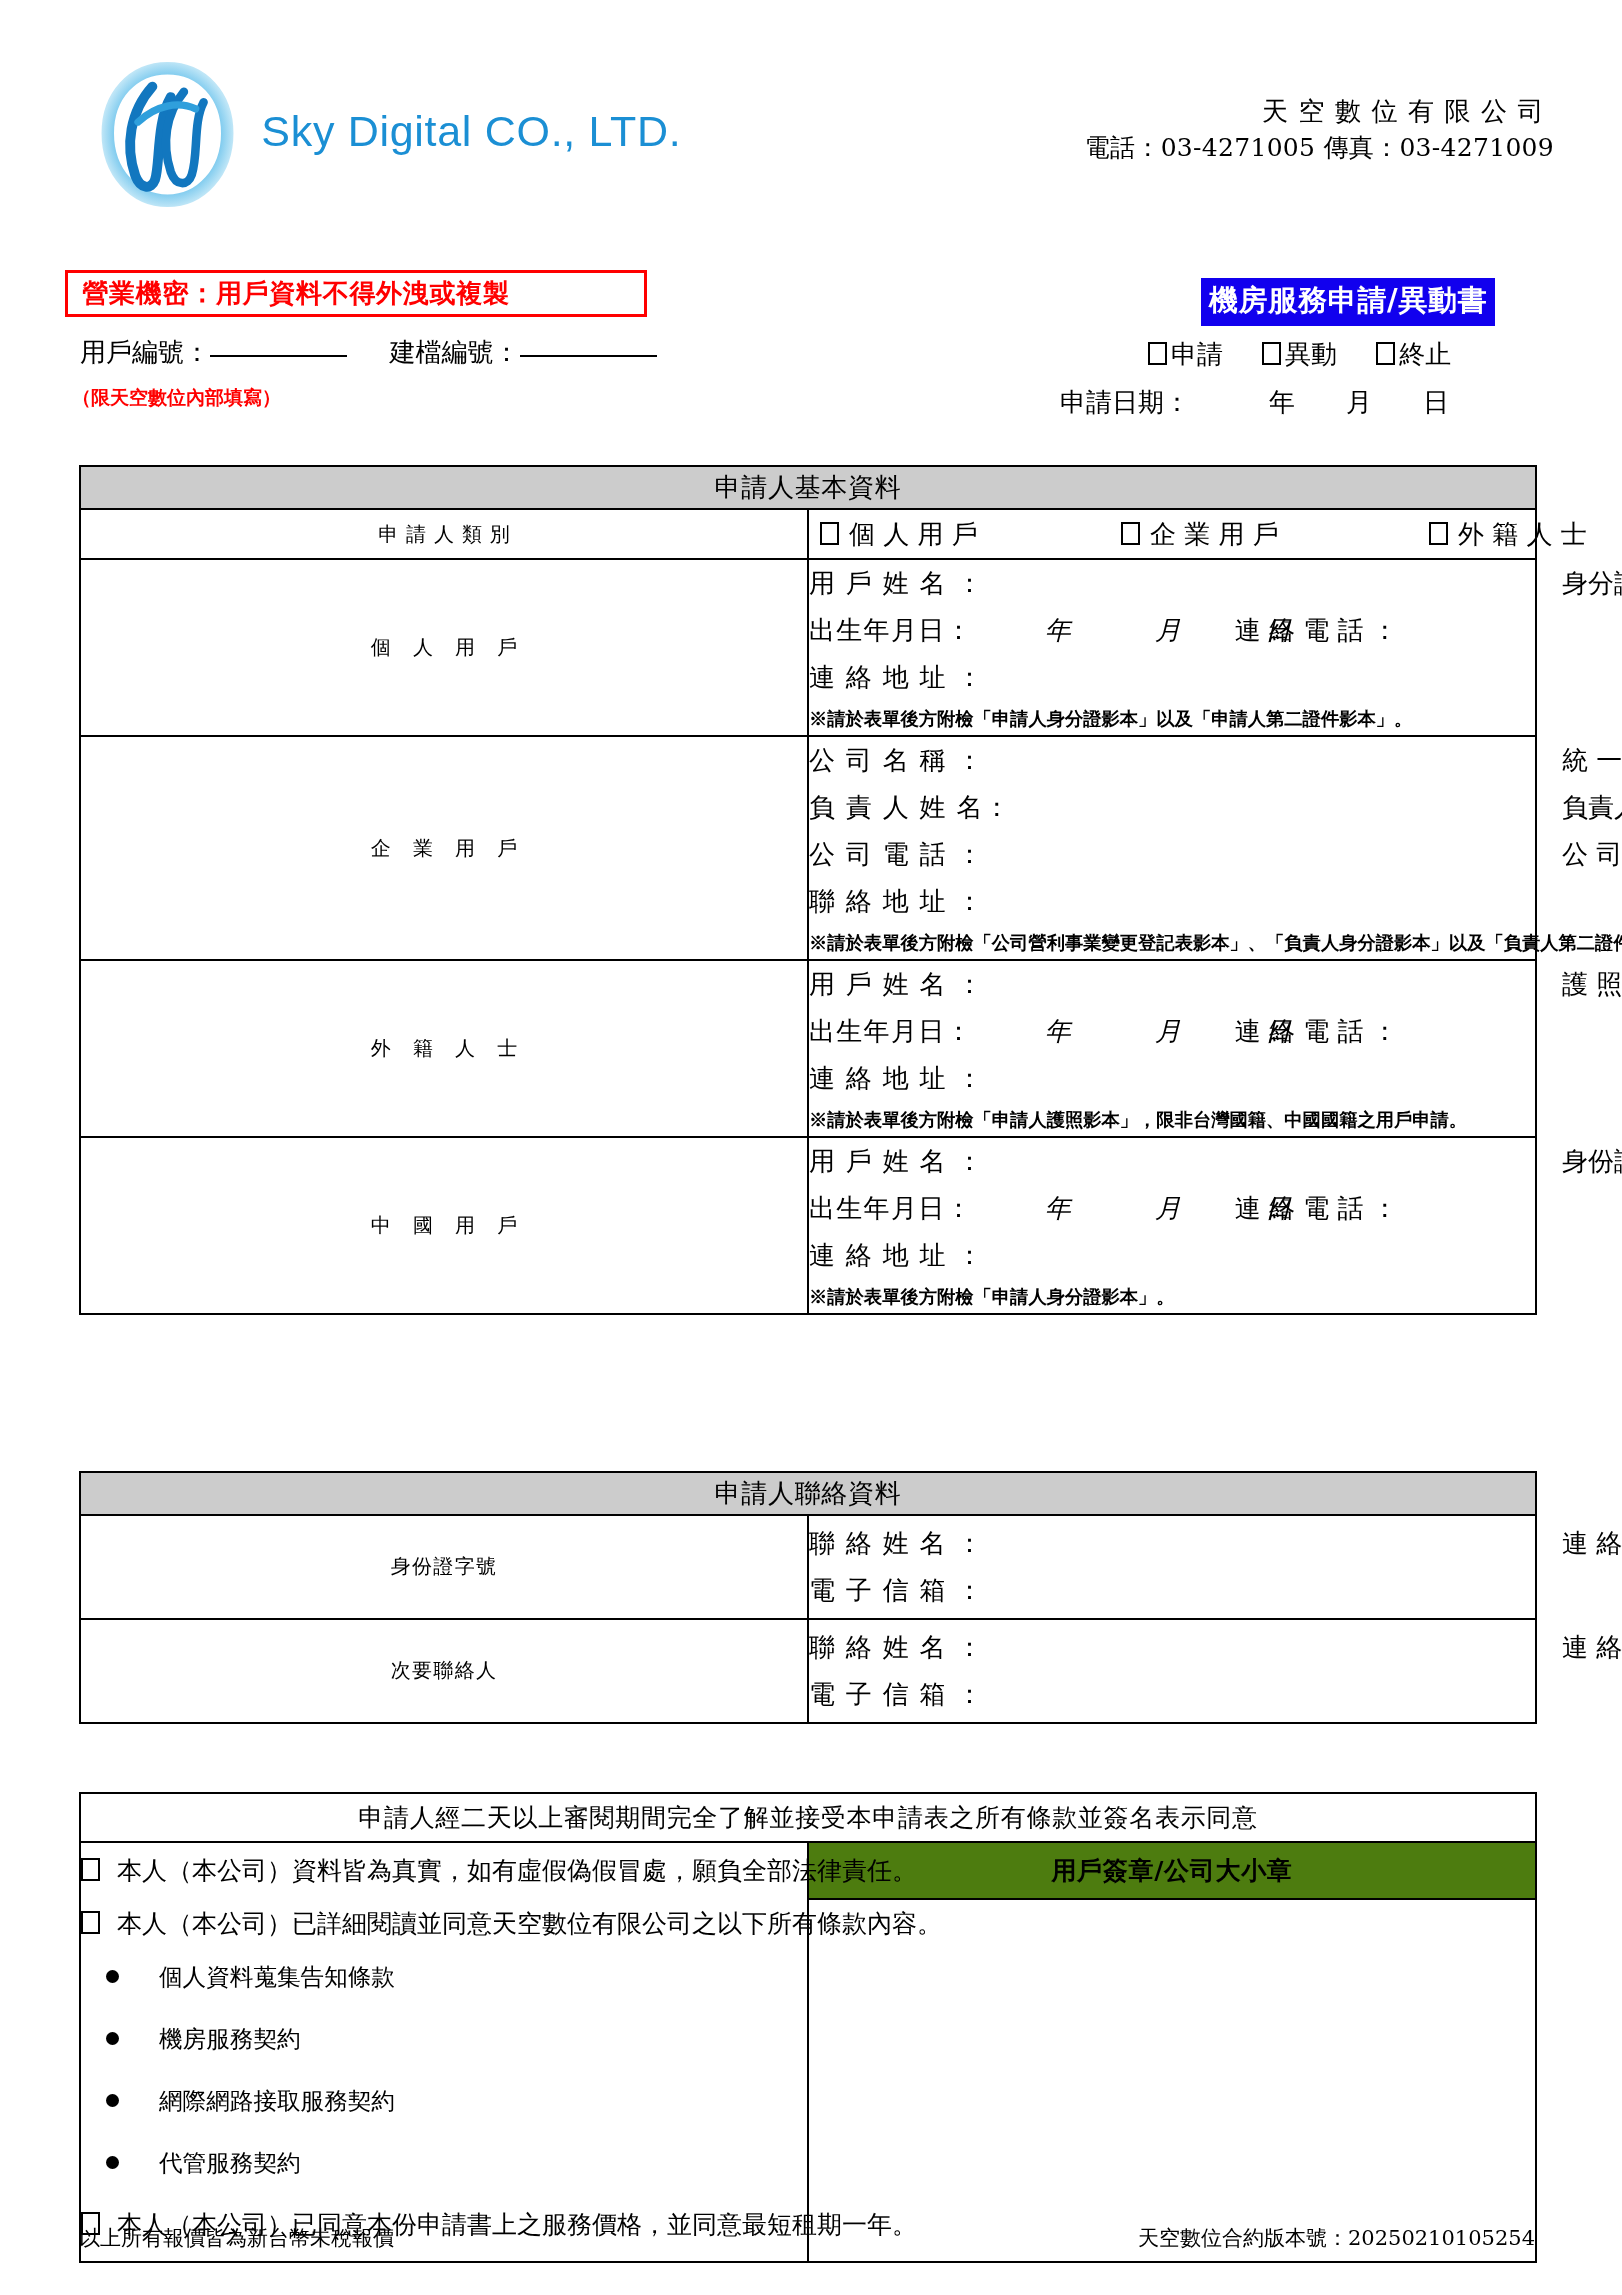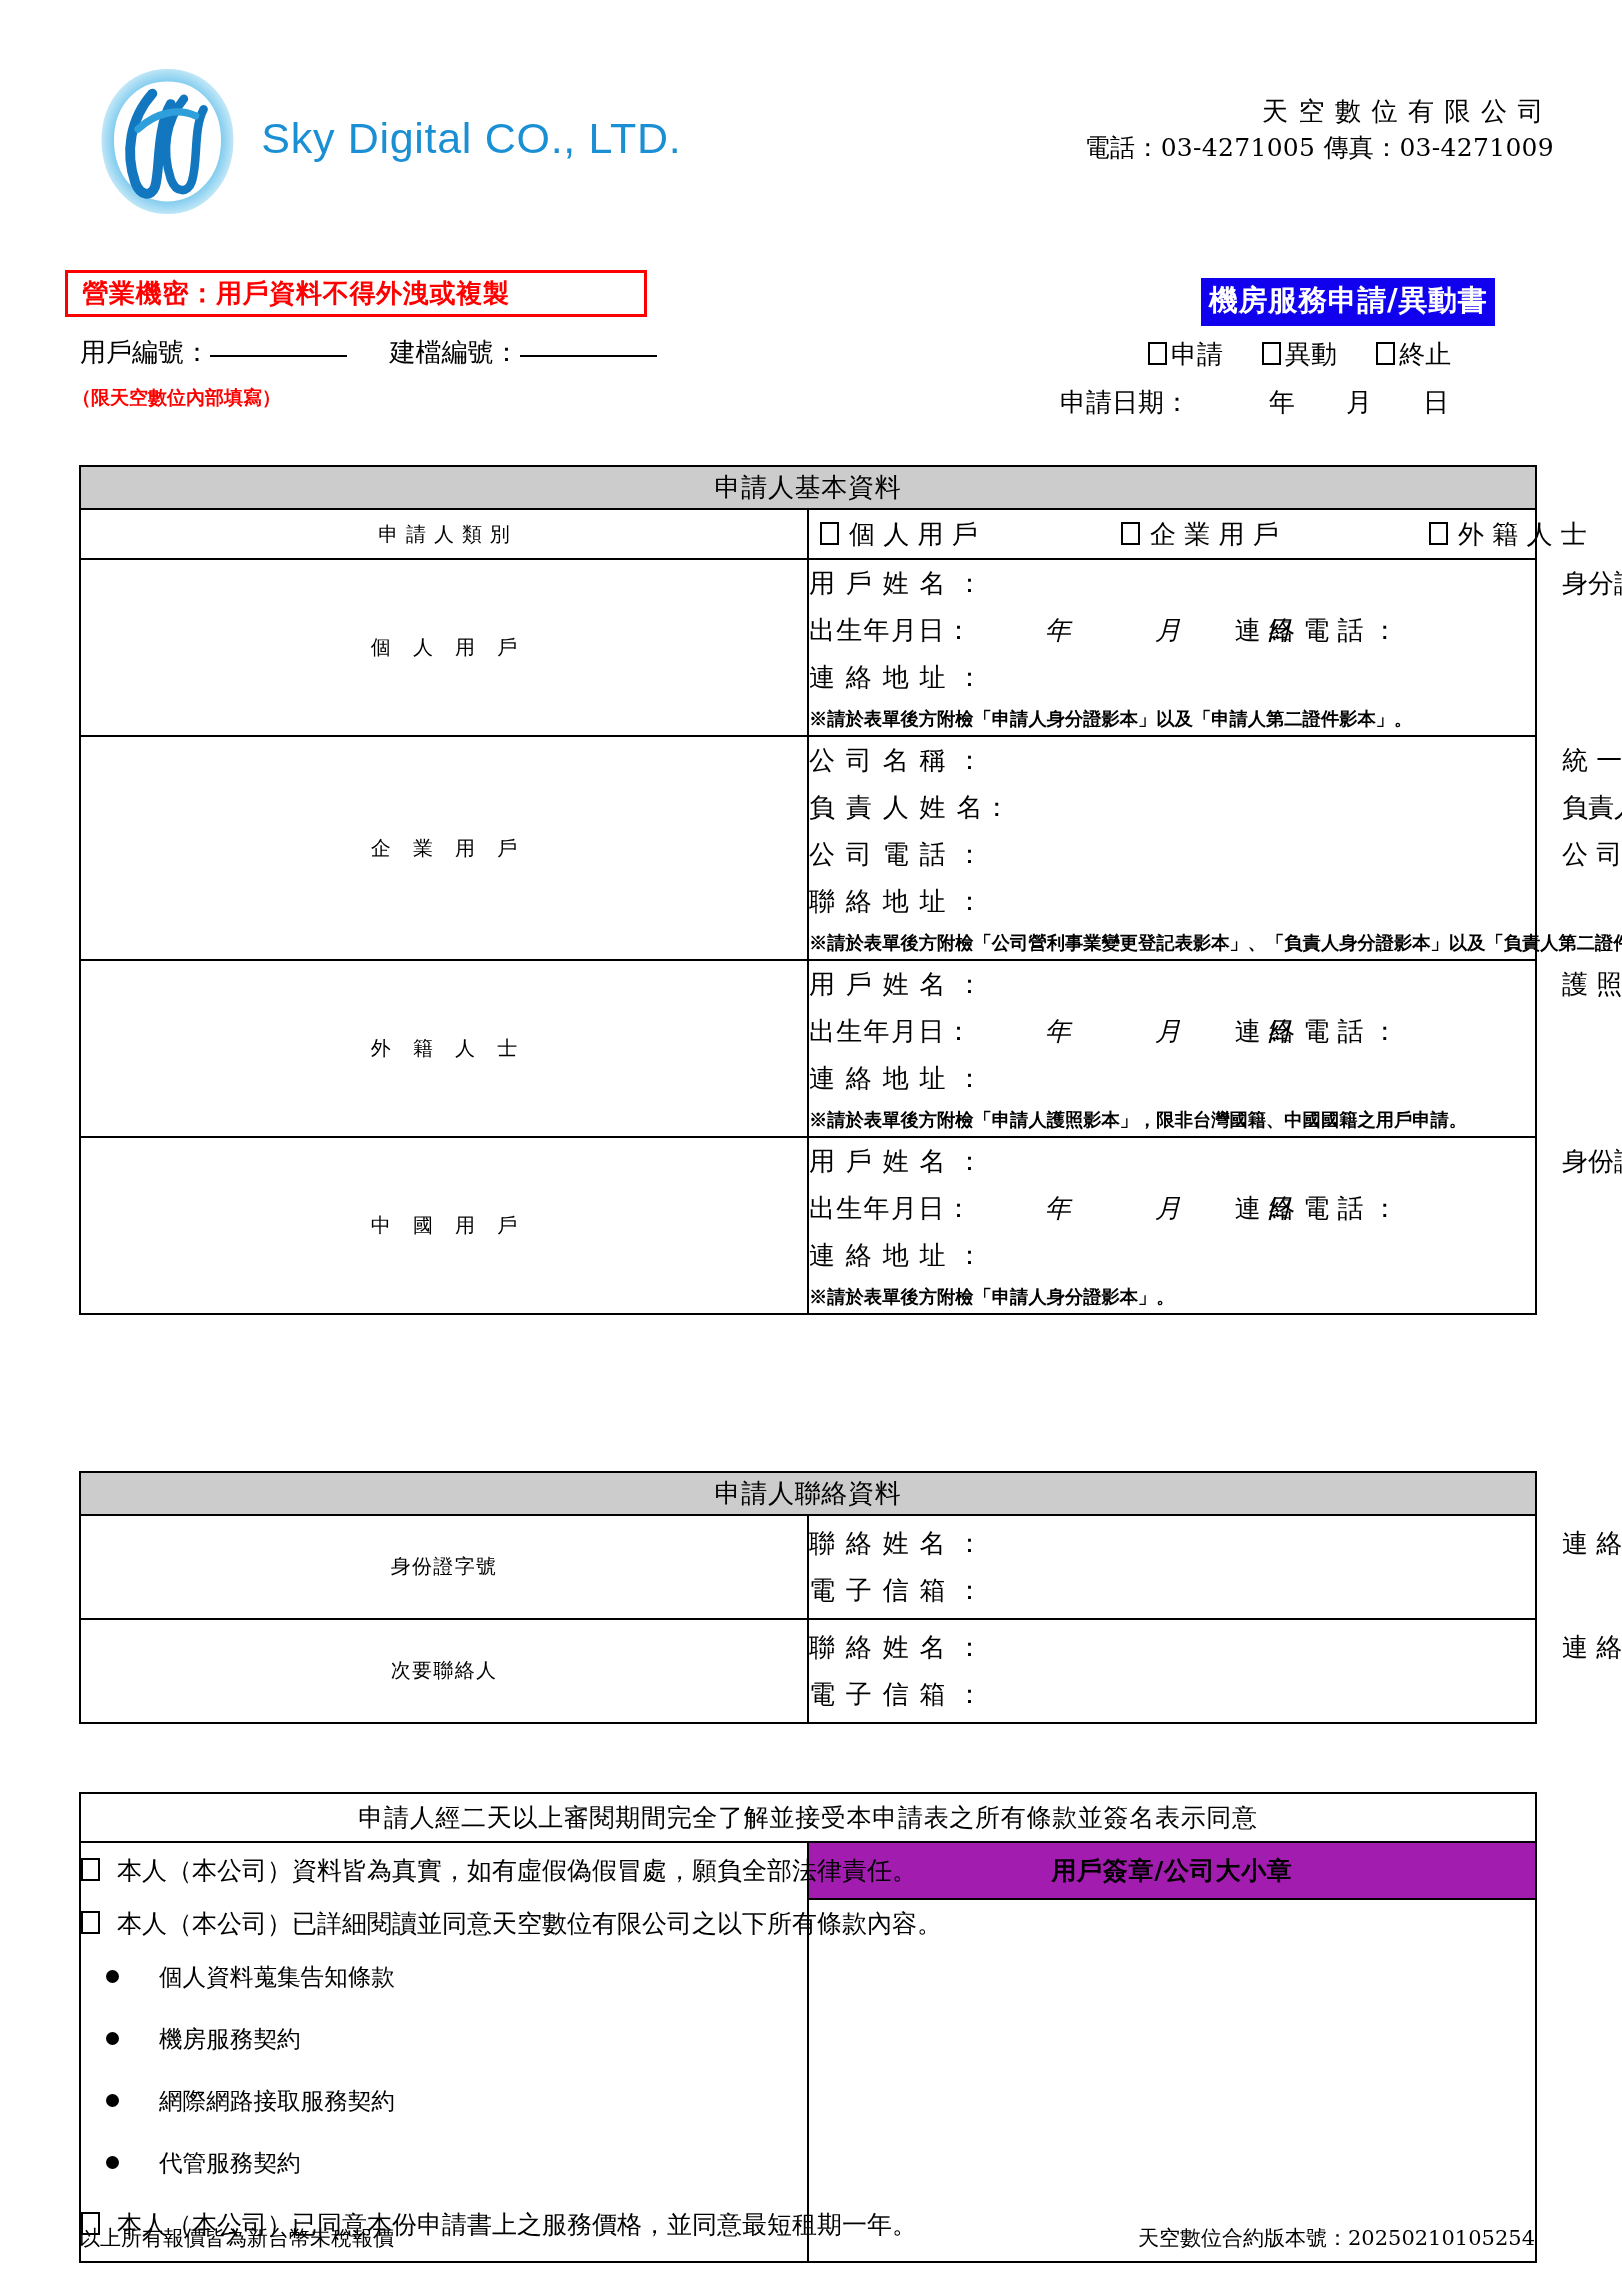--- a/index.html
+++ b/index.html
@@ -21,21 +21,21 @@
 
   
   .header {
     position: absolute;
     left: 0; top: 0;
     width: 1623px;
     height: 255px;
   }
   .logo-wrap {
     position: absolute;
-    left: 92px; top: 66px;
+    left: 92px; top: 59px;
     display: flex;
     align-items: center;
   }
   .logo-mark {
     width: 151px;
     height: 151px;
     flex: 0 0 151px;
     position: relative;
   }
   .logo-text {
@@ -244,21 +244,21 @@
     content: "";
     position: absolute;
     left: 25px;
     top: 9.2px;
     width: 13px;
     height: 13px;
     background: #000;
     border-radius: 50%;
   }
   .sign-head {
-    background: #a21caf;
+    background: #4d7c0f;
     text-align: center;
     font-size: 25px;
     font-weight: bold;
     height: 55px;
     letter-spacing: 0.7px;
   }
   .sign-area { background: #ffffff; }
 
   
   .footer-left {

